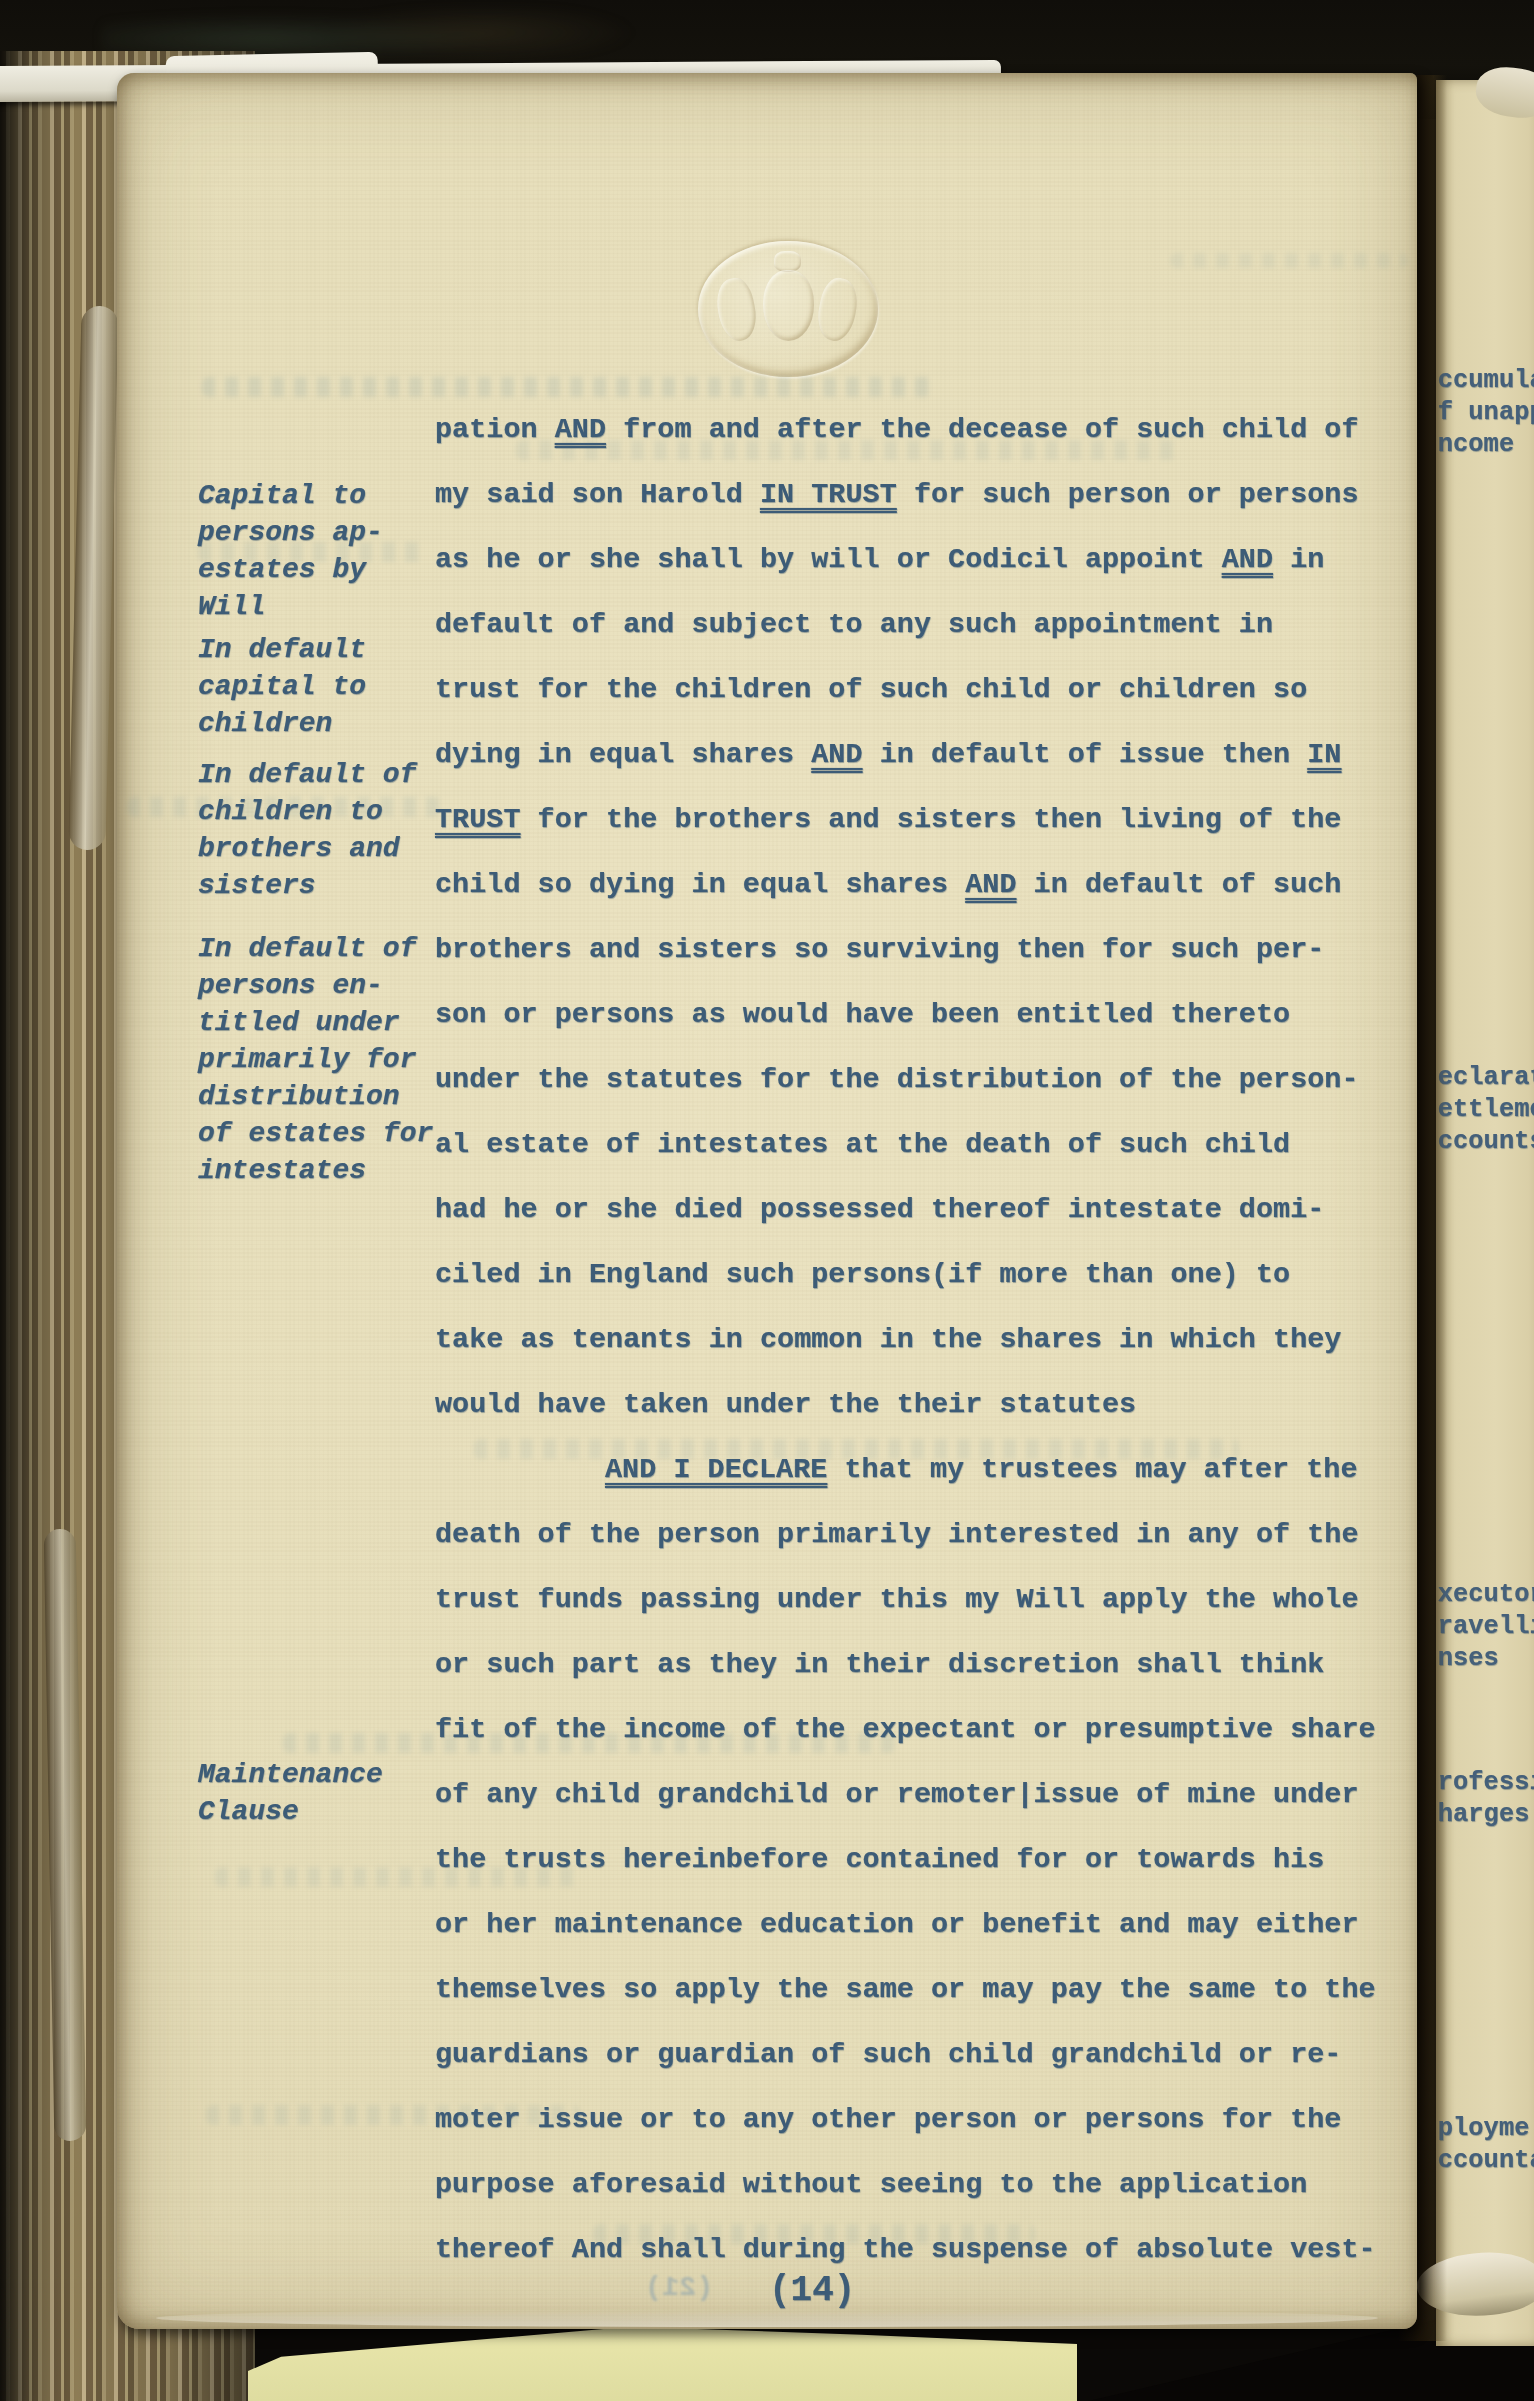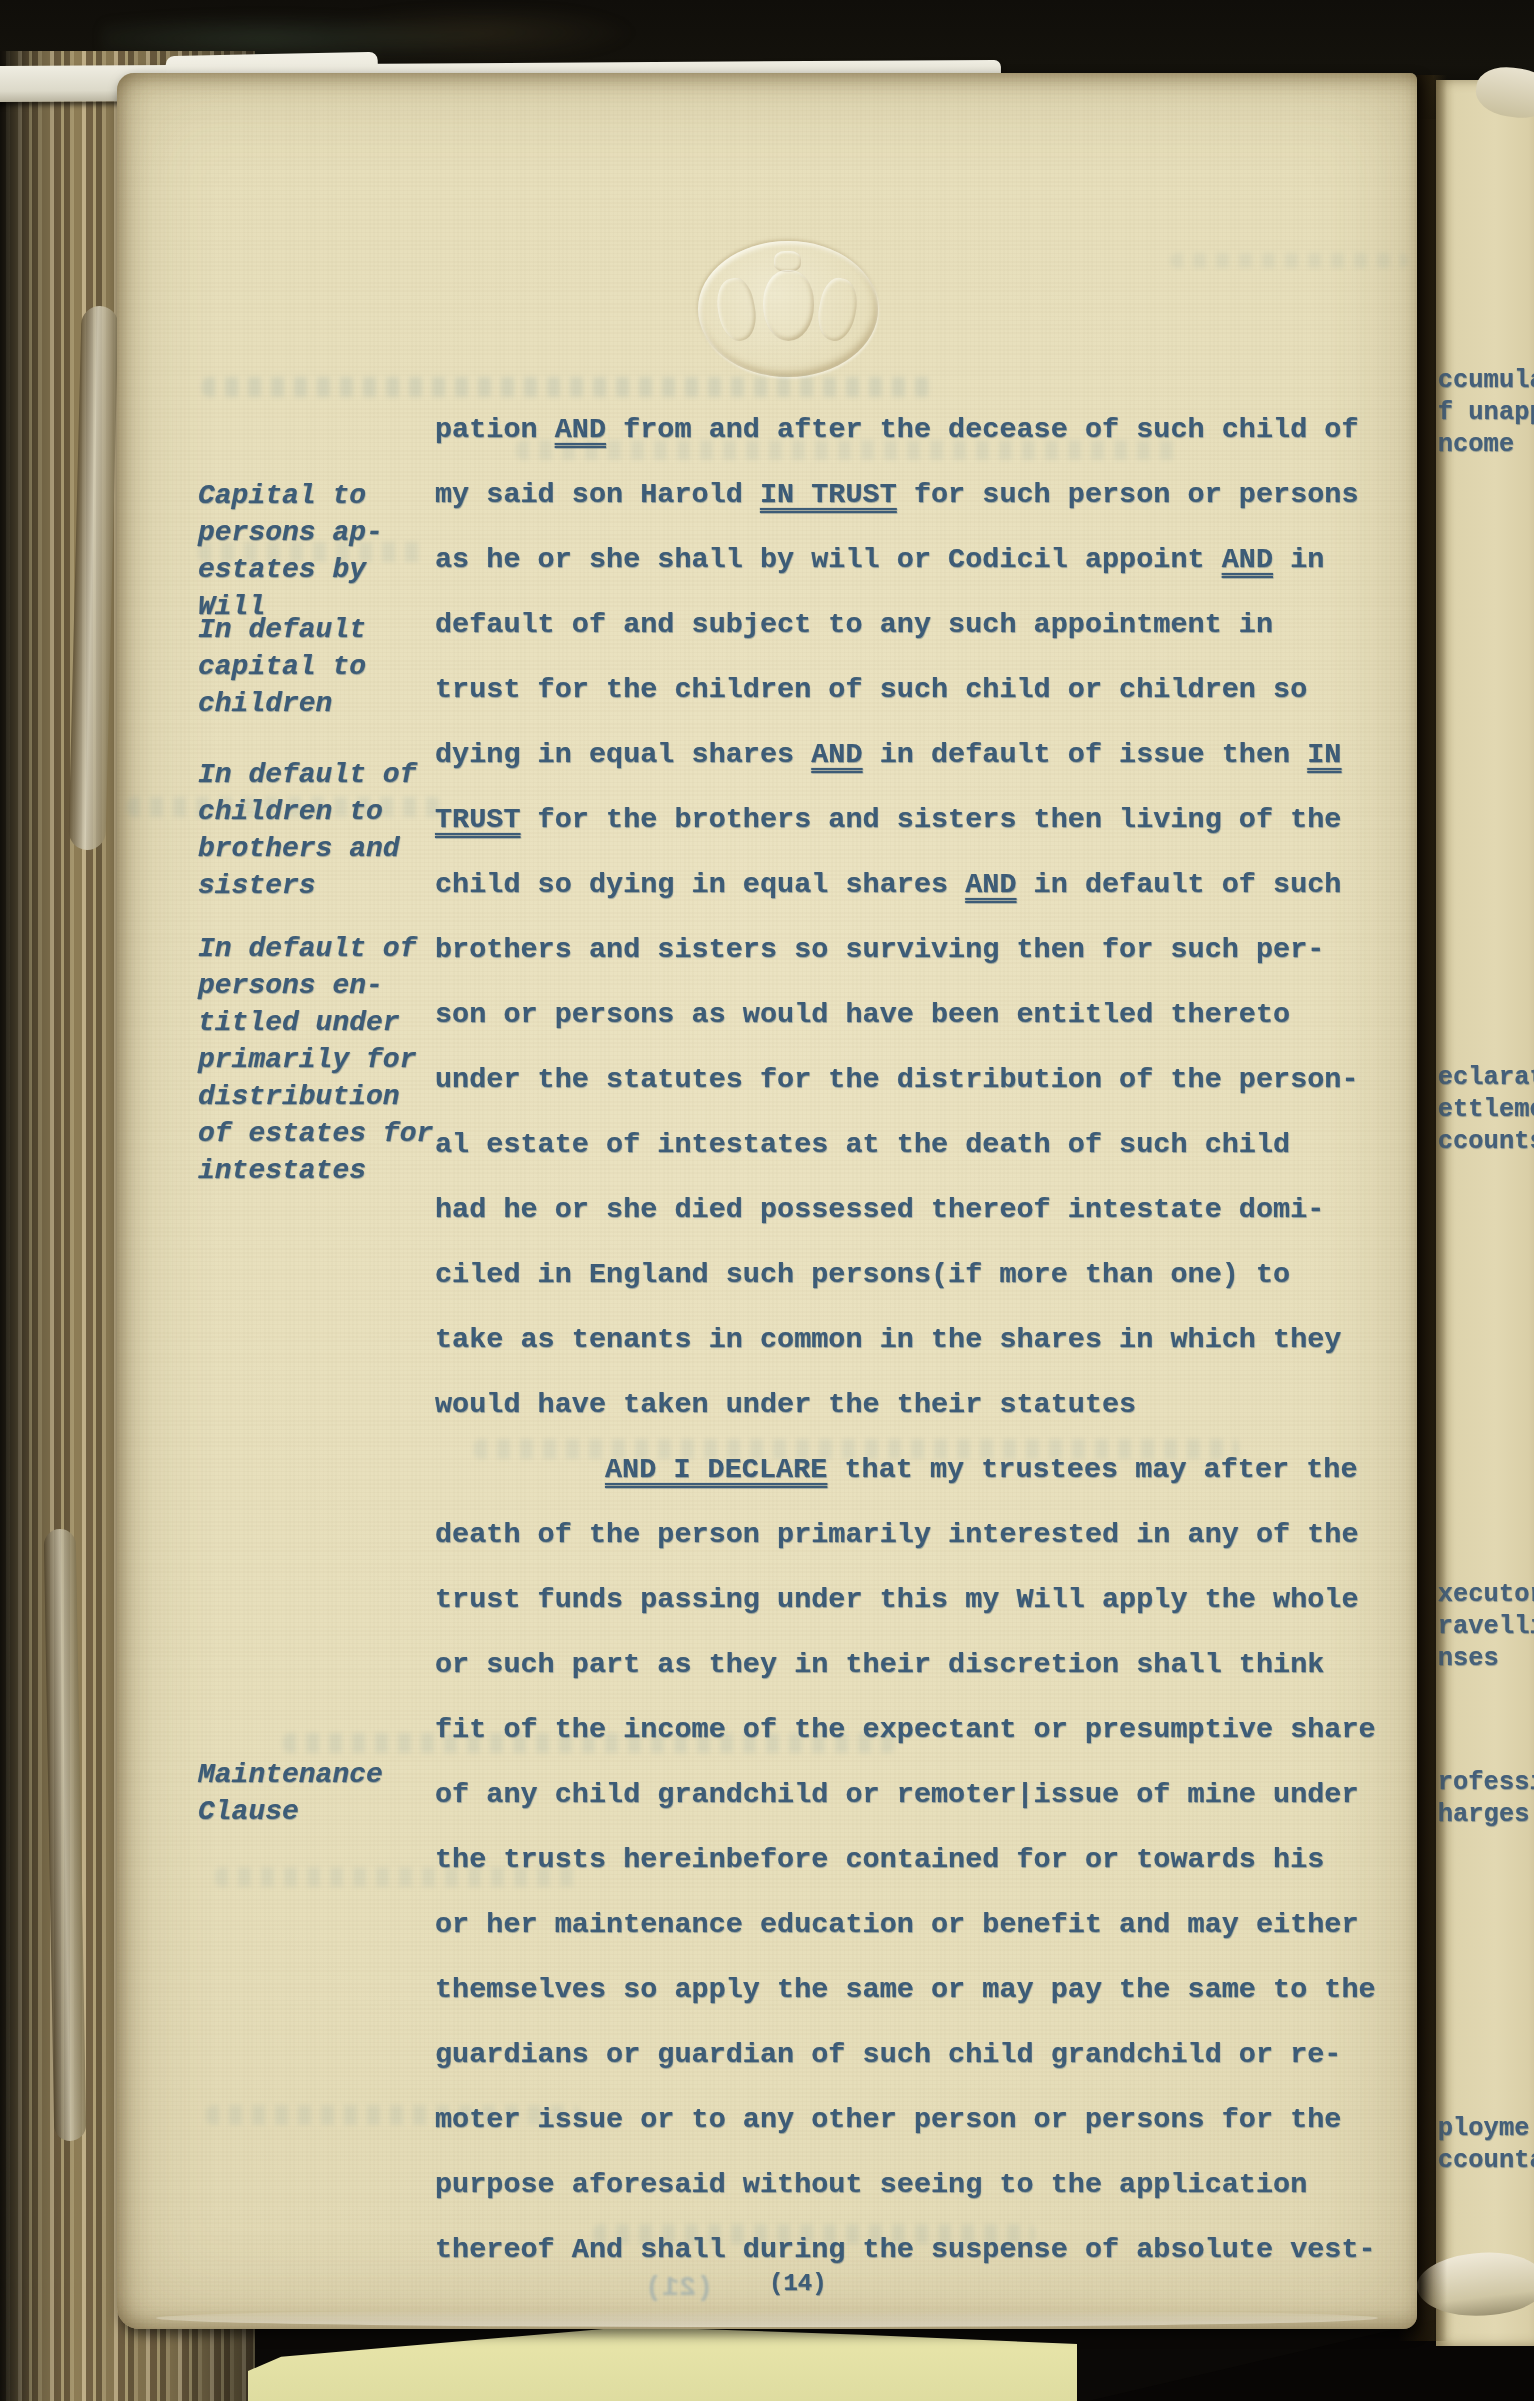--- a/index.html
+++ b/index.html
@@ -69,22 +69,22 @@
   .seal .supporter-right{position:absolute;left:121px;top:37px;width:37px;height:63px;border-radius:40% 50% 45% 50%;
     box-shadow:inset 1.7px 1.7px 3.4px rgba(255,255,248,.6),inset -1.7px -1.7px 3.4px rgba(150,128,82,.38);transform:rotate(12deg);}
   
   .ink{color:#3d5c77;font-weight:700;
     text-shadow:0.5px 0.7px 0.8px rgba(50,80,105,.45),-0.3px -0.3px 0.5px rgba(50,80,105,.30);}
   .body-col{position:absolute;left:318px;top:324px;width:1002px;font-size:28.5px;line-height:65px;}
   .body-line{white-space:pre;}
   .body-line.indent{padding-left:170px;}
   .u{text-decoration:underline double;text-decoration-thickness:1.7px;text-underline-offset:6px;}
   .margin-note{position:absolute;left:81px;font-size:28px;line-height:37px;white-space:pre;font-style:italic;}
-  .mn0{top:404px}.mn1{top:538px}.mn2{top:683px}.mn3{top:857px}.mn4{top:1683px}
-  .page-num{position:absolute;left:652px;top:2197px;font-size:24px;}
+  .mn0{top:404px}.mn1{top:558px}.mn2{top:683px}.mn3{top:857px}.mn4{top:1683px}
+  .page-num{position:absolute;left:652px;top:2197px;font-size:36px;}
   .ghost-num{position:absolute;left:528px;top:2198px;font-size:28.5px;color:#8ca3ae;opacity:.55;
     transform:scaleX(-1);filter:blur(0.8px);font-weight:700;}
   
   .next-frag{position:absolute;left:1.7px;width:119px;font-size:25.5px;line-height:32px;white-space:pre;color:#45607a;}
   .f0{top:285px}.f1{top:982px}.f2{top:1499px}.f3{top:1687px}.f4{top:2033px}
   
   .smudge{position:absolute;height:20.4px;border-radius:6.8px;opacity:.20;filter:blur(2.5px);
     background:repeating-linear-gradient(90deg,rgba(110,145,155,.75) 0 12.7px,transparent 12.7px 23px);}
   .s0{left:85px;top:304px;width:731px}
   .s1{left:399px;top:367px;width:663px;opacity:.14}

